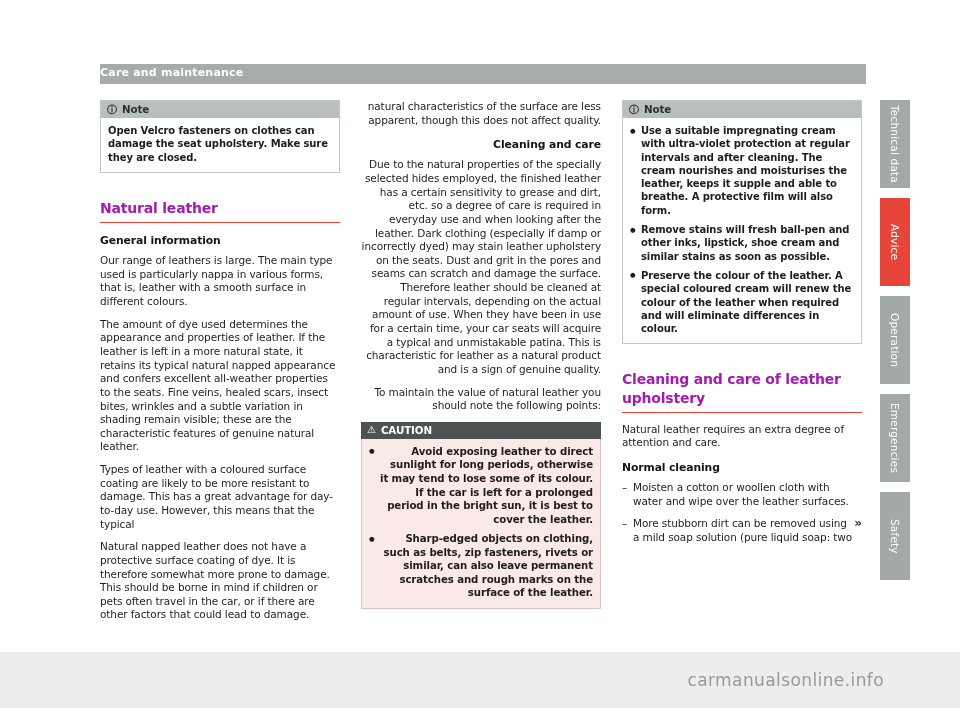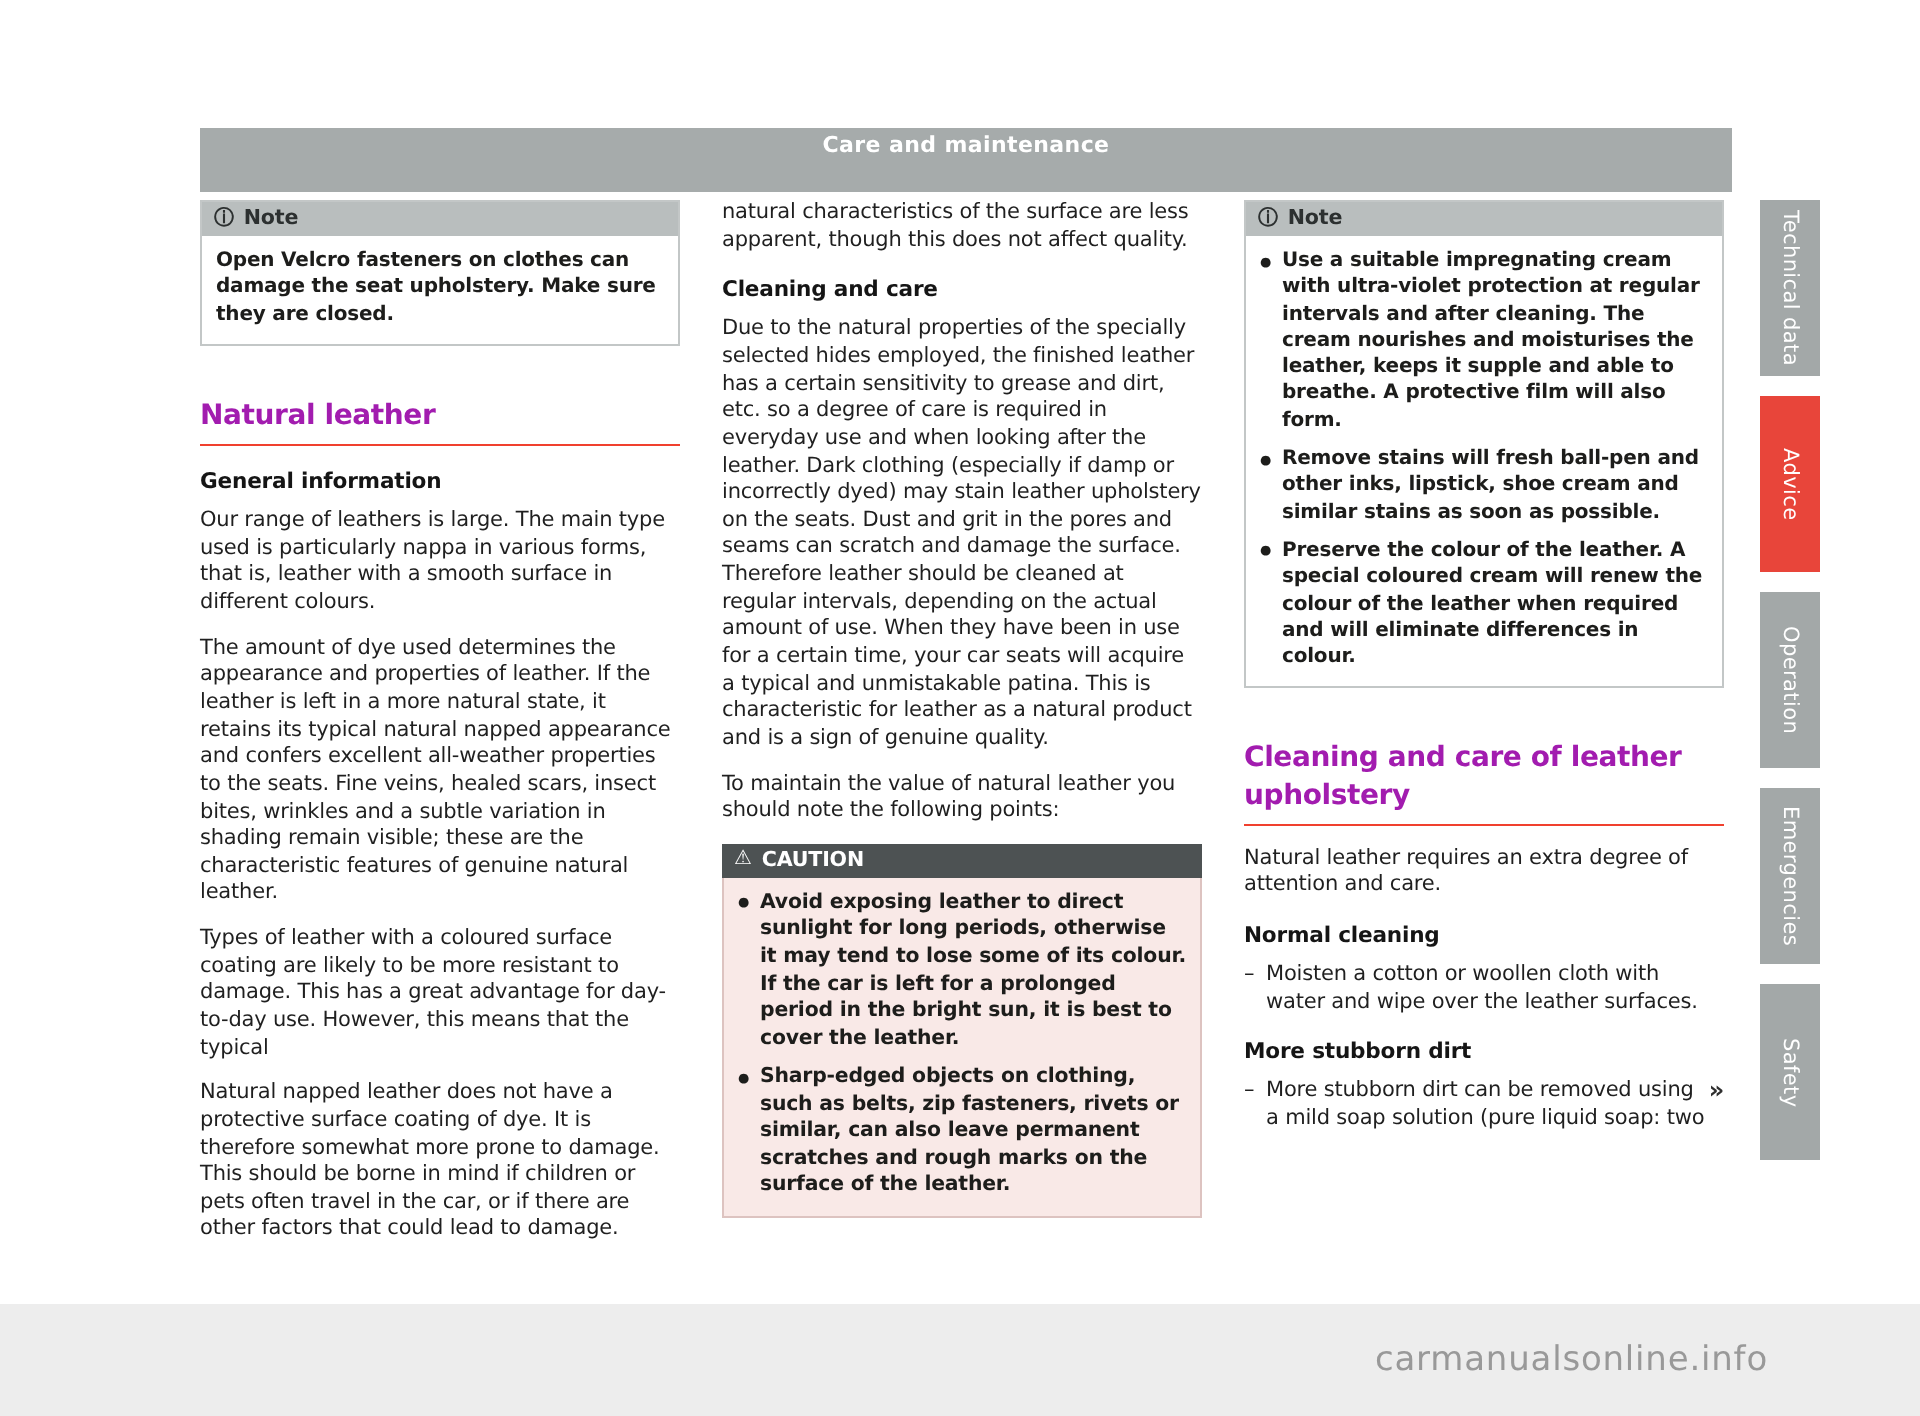--- a/index.html
+++ b/index.html
@@ -3,26 +3,26 @@
 <meta charset="utf-8">
 <style>
   * { margin:0; padding:0; box-sizing:border-box; }
   html,body { width:960px; height:708px; }
   body { background:#fff; font-family:"DejaVu Sans","Liberation Sans",sans-serif; color:#1c1c1c; }
   .page { position:relative; width:960px; height:708px; overflow:hidden; background:#fff; }
 
   .footer-strip { position:absolute; left:0; top:652px; width:960px; height:72px; background:#ededed; }
   .watermark { position:absolute; right:76px; top:18px; font-size:17px; color:#999; letter-spacing:.4px; }
 
-  .header-bar { position:absolute; left:100px; top:64px; width:766px; height:32px;
+  .header-bar { position:absolute; left:100px; top:64px; width:766px; height:20px;
     background:var(--header-bar-bg,#a6abab); color:#fff; font-size:11px; font-weight:bold;
-    text-align:center; line-height:18px; letter-spacing:.2px; }
+    text-align:left; line-height:18px; letter-spacing:.2px; }
 
   .col { position:absolute; top:100px; width:240px; font-size:10.5px; line-height:1.3; letter-spacing:-0.1px; }
-  .col1 { left:100px; } .col2 { left:361px; } .col3 { left:622px; }
+  .col1 { left:100px; } .col2 { left:361px;text-align:right; } .col3 { left:622px; }
 
   p.body { margin-bottom:9px; color:#1f1f1f; }
   .subhead { font-size:10.8px; font-weight:bold; margin:11px 0 6px; color:#151515; }
   .section-heading { font-size:14px; font-weight:bold; color:#a21caf; letter-spacing:-0.2px;
     padding-bottom:5px; border-bottom:1.5px solid var(--rule-red,#f0402e); margin:0 0 10px; }
 
   .note-box { border:1px solid #c3c7c7; margin-bottom:26px; }
   .note-head { background:var(--note-header-bg,#b9bebe); height:17px; display:flex; align-items:center;
     gap:5px; padding:0 6px; font-size:10.3px; font-weight:bold; color:#2c3030; }
   .note-icon { font-size:10px; line-height:1; }
@@ -113,21 +113,20 @@
         <p class="bullet">Use a suitable impregnating cream with ultra-violet protection at regular intervals and after cleaning. The cream nourishes and moisturises the leather, keeps it supple and able to breathe. A protective film will also form.</p>
         <p class="bullet">Remove stains will fresh ball-pen and other inks, lipstick, shoe cream and similar stains as soon as possible.</p>
         <p class="bullet">Preserve the colour of the leather. A special coloured cream will renew the colour of the leather when required and will eliminate differences in colour.</p>
       </div>
     </div>
 
     <h2 class="section-heading">Cleaning and care of leather upholstery</h2>
     <p class="body">Natural leather requires an extra degree of attention and care.</p>
     <h3 class="subhead">Normal cleaning</h3>
     <p class="body dash">Moisten a cotton or woollen cloth with water and wipe over the leather surfaces.</p>
-    <h3 class="subhead">More stubborn dirt</h3>
     <p class="body dash">
       <span class="more">»</span>
       <span>More stubborn dirt can be removed using a mild soap solution (pure liquid soap: two</span>
     </p>
   </div>
 
 
   <div class="tabs">
     <div class="tab">Technical data</div>
     <div class="tab active">Advice</div>

